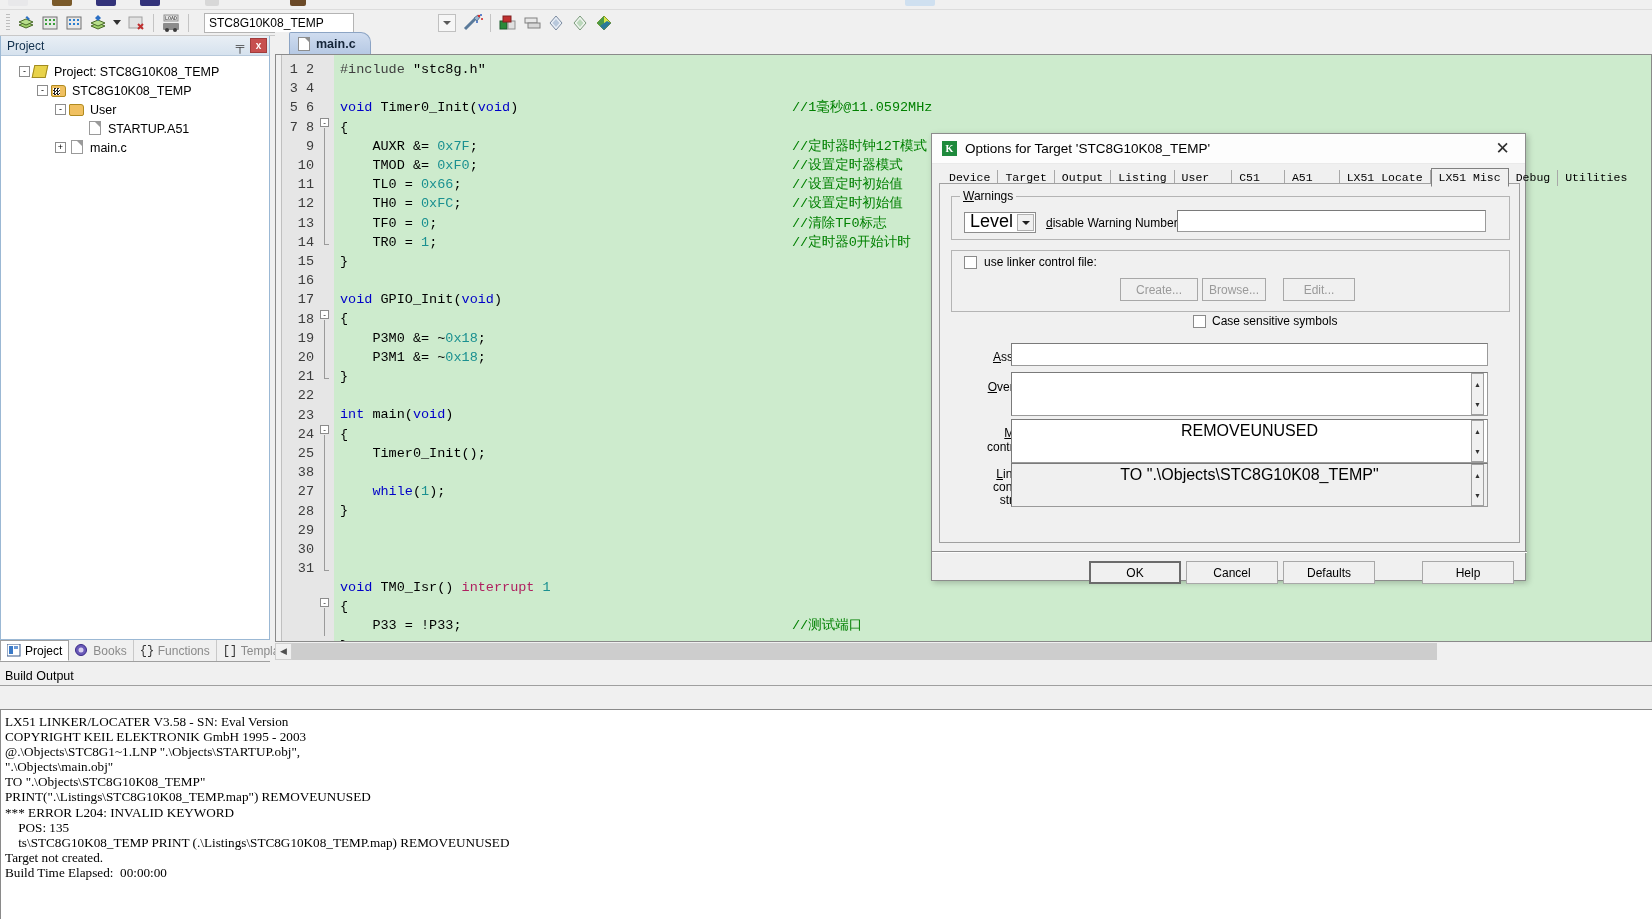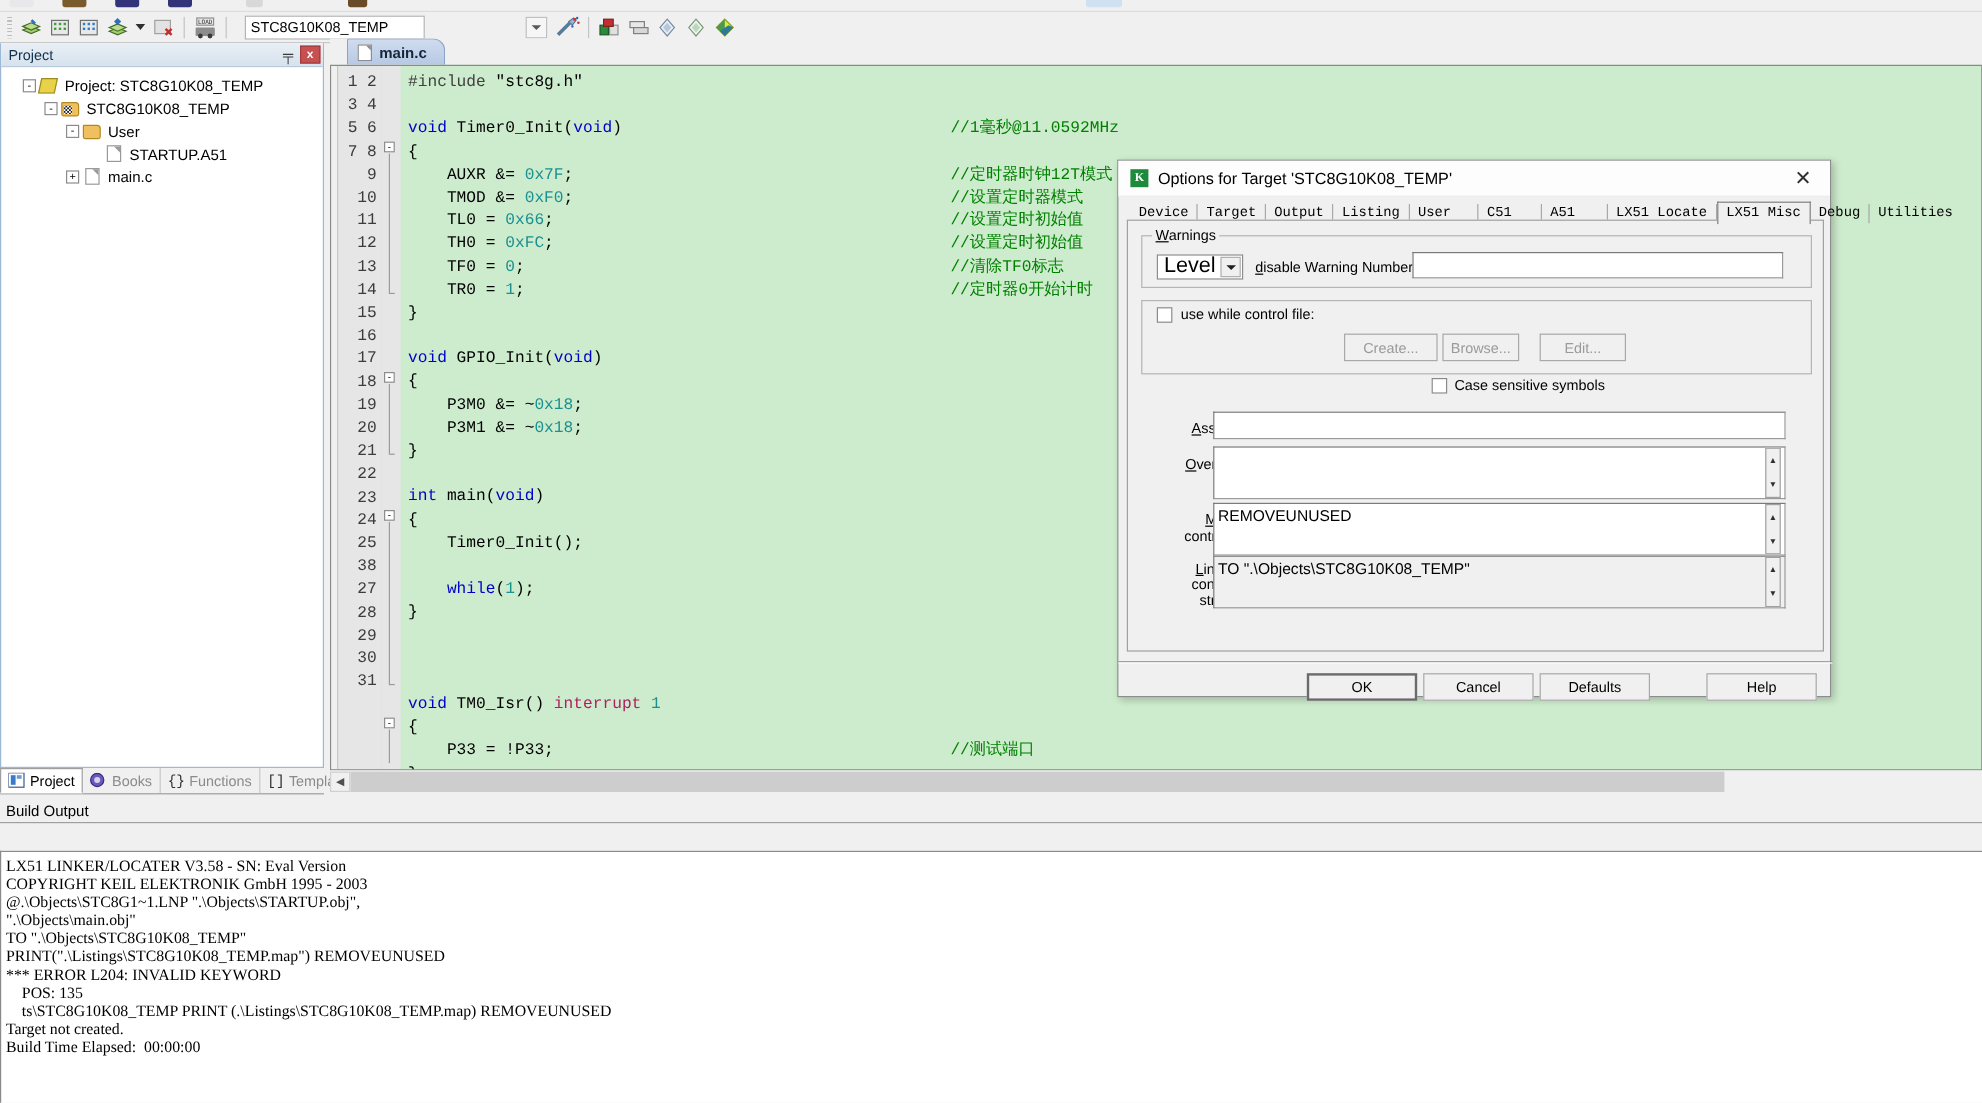--- a/index.html
+++ b/index.html
@@ -191,21 +191,21 @@
   .wsel { position:absolute; width: 72px; height: 21px; background:#fff;
           border:1px solid #8c8c8c; display:flex; align-items:flex-end; font-size:18px;
           padding-left: 5px; }
   .wsel-btn { position:absolute; right:1px; top:1px; width:17px; height:17px; background:#f0f0f0;
               border:1px solid #b0b0b0; display:flex;align-items:center;justify-content:center;}
   .wsel-btn::after{content:"";border-left:4px solid transparent;border-right:4px solid transparent;
                    border-top:4px solid #202020;}
   .lbl-s { position:absolute; font-size:12px; color:#000; }
   .tbox { position:absolute; background:#fff; border:1px solid #9a9a9a;
           border-top-color:#7a7a7a; border-left-color:#7a7a7a;
-          font-size:13px; color:#000; padding: 2px 3px; overflow:hidden; }
+          font-size:16px; color:#000; padding: 2px 3px; overflow:hidden;text-align:center; }
   .chk { position:absolute; width:13px; height:13px; background:#fff; border:1px solid #8a8a8a; }
   .btn { position:absolute; background:#f0f0f0; border:1px solid #a8a8a8;
          display:flex; align-items:center; justify-content:center;
          font-size:12px; color:#000; }
   .btn.disabled { color:#9a9a9a; }
   .btn.default { border: 2px solid #6b6b6b; }
   .spin { position:absolute; width:13px; background:#f0f0f0; border:1px solid #a0a0a0;
           display:flex; flex-direction:column; }
   .spin div { flex:1; display:flex; align-items:center; justify-content:center; font-size:7px; color:#303030;}
   .dlg-sep { position:absolute; left:0; top:417px; width:595px; height:1px; background:#8f8f8f; }
@@ -533,21 +533,21 @@
         <span>Level 2</span>
         <span class="wsel-btn"></span>
       </div>
       <div class="lbl-s" style="left:106px;top:32px;">
         <span class="u">d</span>isable Warning Numbers:
       </div>
       <div class="tbox" style="left:237px;top:26px;width:309px;height:22px;"></div>
 
       <div class="group" style="left:11px;top:66px;width:559px;height:62px;"></div>
       <div class="chk" style="left:24px;top:72px;"></div>
-      <div class="lbl-s" style="left:44px;top:71px;">use while control file:</div>
+      <div class="lbl-s" style="left:44px;top:71px;">use linker control file:</div>
       <div class="btn disabled" style="left:180px;top:94px;width:78px;height:23px;">
         <span>Create...</span>
       </div>
       <div class="btn disabled" style="left:262px;top:94px;width:64px;height:23px;">
         <span>Browse...</span>
       </div>
       <div class="btn disabled" style="left:343px;top:94px;width:72px;height:23px;">
         <span>Edit...</span>
       </div>
 

